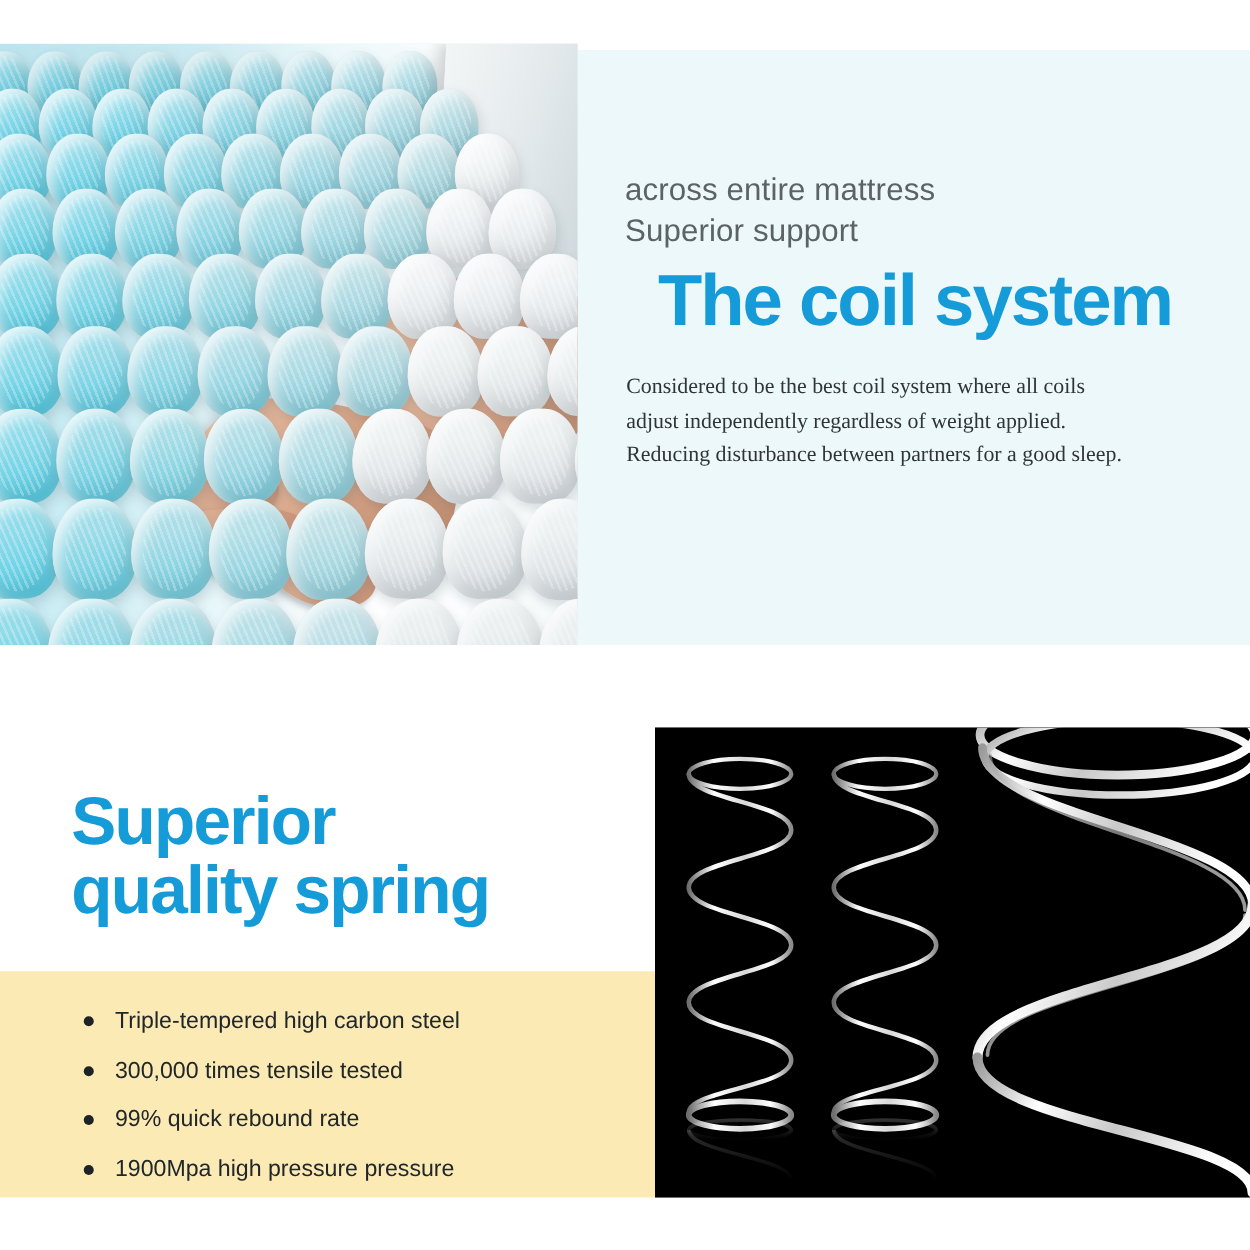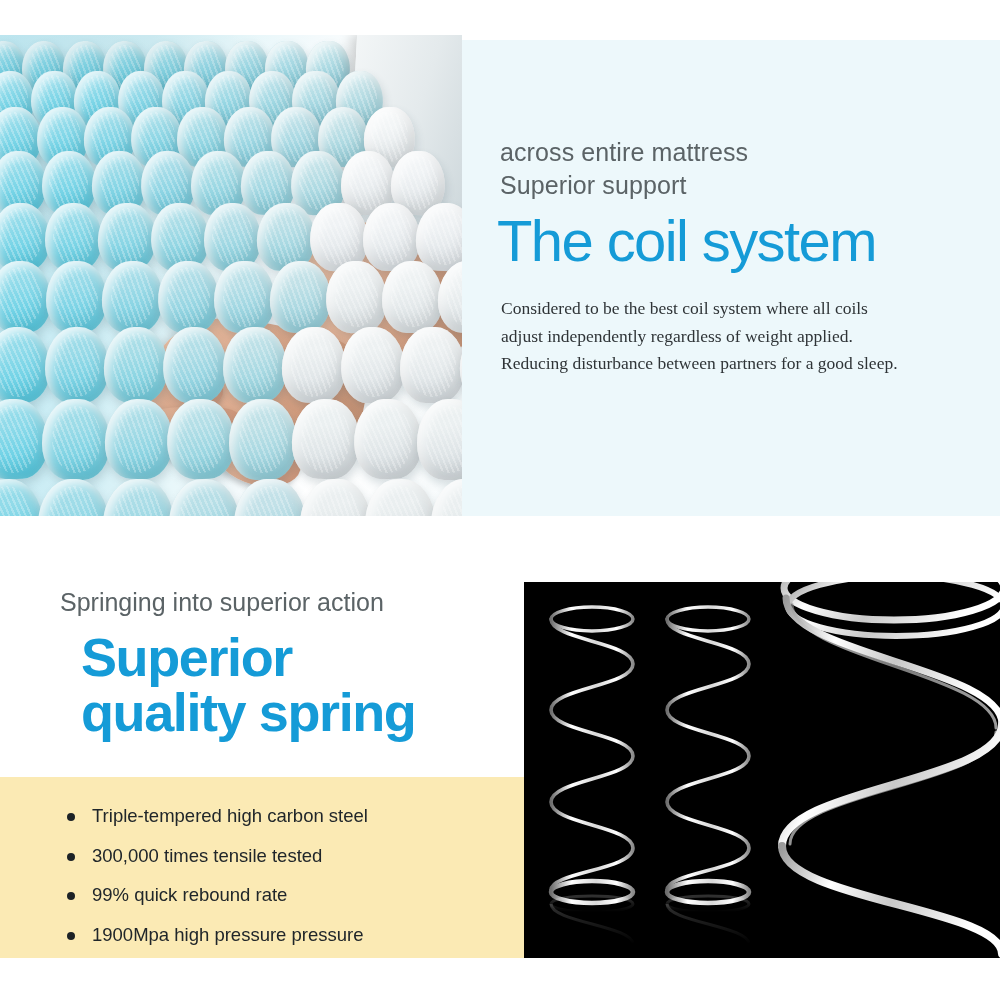--- a/index.html
+++ b/index.html
@@ -59,41 +59,41 @@
     border-radius:42% 42% 52% 52% / 30% 30% 70% 70%;
     box-shadow:-2px 3px 6px rgba(0,0,0,.22);
   }
 
   .top-kicker{
     position:absolute;left:500px;top:136px;width:440px;
     font-size:25px;line-height:1.30;color:#5b6366;font-weight:400;letter-spacing:.1px;
   }
   .top-title{
     position:absolute;left:497px;top:212px;width:470px;
-    font-size:58px;line-height:1.0;color:#159bd7;font-weight:400;letter-spacing:-1.6px;
+    font-size:58px;line-height:1.0;color:#159bd7;font-weight:700;letter-spacing:-1.6px;text-align:center;
   }
   .top-body{
     position:absolute;left:501px;top:295px;width:400px;
     font-size:17.5px;line-height:1.58;color:#2f3437;font-weight:400;font-family:Liberation Serif, serif;
   }
 
   
   .bottom-photo{
     position:absolute;left:524px;top:582px;width:476px;height:376px;
     background:#000;overflow:hidden;
   }
   .spring-svg{position:absolute;left:0;top:0;width:476px;height:376px;}
 
   .bot-kicker{
     position:absolute;left:60px;top:586px;width:430px;
     font-size:25px;line-height:1.3;color:#5b6366;font-weight:400;
   }
   .bot-title{
     position:absolute;left:57px;top:630px;width:460px;
-    font-size:54px;line-height:1.02;color:#159bd7;font-weight:700;letter-spacing:-1.4px;margin-left:24px;
+    font-size:54px;line-height:1.02;color:#159bd7;font-weight:700;letter-spacing:-1.4px;
   }
   .cream-box{
     position:absolute;left:0px;top:777px;width:524px;height:181px;
     background:#fbeab4;
   }
   .bullets{
     position:absolute;left:64px;top:30px;width:420px;
     margin:0;padding:0;list-style:none;
   }
   .bullets li{
@@ -207,21 +207,20 @@
 
   <div class="top-kicker">
     <div>across entire mattress</div>
     <div>Superior support</div>
   </div>
 
   <div class="top-title">The coil system</div>
 
   <div class="top-body">Considered to be the best coil system where all coils adjust independently regardless of weight applied. Reducing disturbance between partners for a good sleep.</div>
 
-  <div class="bot-kicker">Springing into superior action</div>
 
   <div class="bot-title">
     <div>Superior</div>
     <div>quality spring</div>
   </div>
 
   <div class="cream-box">
     <ul class="bullets" id="bulletlist">
         <li><span class="dot"></span><span>Triple-tempered high carbon steel</span></li>
         <li><span class="dot"></span><span>300,000 times tensile tested</span></li>

